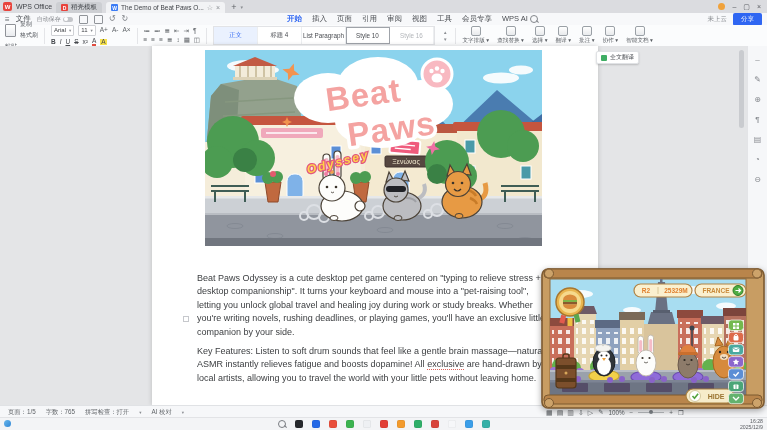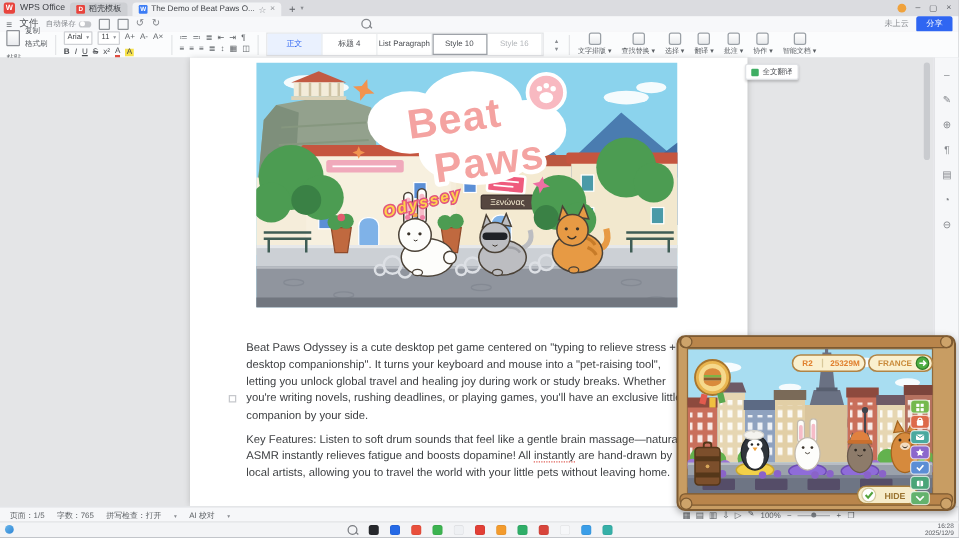--- a/index.html
+++ b/index.html
@@ -140,20 +140,31 @@
       <span>文件</span>
       <span class="autosave">
         <span>自动保存</span>
         <span class="toggle"></span>
       </span>
       <span class="qico"></span>
       <span class="qico"></span>
       <span class="qglyph">↺</span>
       <span class="qglyph">↻</span>
     </span>
+    <span id="menu-items">
+        <span class="menu-item active">开始</span>
+        <span class="menu-item">插入</span>
+        <span class="menu-item">页面</span>
+        <span class="menu-item">引用</span>
+        <span class="menu-item">审阅</span>
+        <span class="menu-item">视图</span>
+        <span class="menu-item">工具</span>
+        <span class="menu-item">会员专享</span>
+        <span class="menu-item">WPS AI</span>
+      </span>
     <span class="search-ico"></span>
     <span class="menu-right">
       <span class="cloud">未上云</span>
       <span class="share-btn">分享</span>
     </span>
   </div>
 
   <div class="ribbon">
     <span class="rgroup">
       <span class="rrow">
@@ -483,21 +494,21 @@
             <circle cx="5.5" cy="-3" r="2.2" fill="#fff"></circle>
         </g>
         <text class="lg-sub" x="-34" y="58" text-anchor="middle" transform="rotate(-14 -34 58)">Odyssey</text>
       </g>
     </svg>
 
     <span class="margin-marker"></span>
 
     <div class="para p1"><span class="lead">Beat Paws Odyssey</span><span> is a cute desktop pet game centered on "typing to relieve stress + desktop companionship". It turns your keyboard and mouse into a "pet-raising tool", letting you unlock global travel and healing joy during work or study breaks. Whether you're writing novels, rushing deadlines, or playing games, you'll have an exclusive little companion by your side.</span></div>
 
-    <div class="para p2"><span>Key Features: Listen to soft drum sounds that feel like a gentle brain massage—natural ASMR instantly relieves fatigue and boosts dopamine! All </span><span class="squiggle">instantly</span><span> are hand-drawn by local artists, allowing you to travel the world with your little pets without leaving home.</span></div>
+    <div class="para p2"><span>Key Features: Listen to soft drum sounds that feel like a gentle brain massage—natural ASMR instantly relieves fatigue and boosts dopamine! All </span><span class="squiggle">exclusive</span><span> are hand-drawn by local artists, allowing you to travel the world with your little pets without leaving home.</span></div>
   </div>
 
   <div class="chip">
     <span class="chip-ico"></span>
     <span>全文翻译</span>
   </div>
 
   <div class="vscroll"></div>
   <div id="side-strip">
       <span class="side-ico">–</span>

